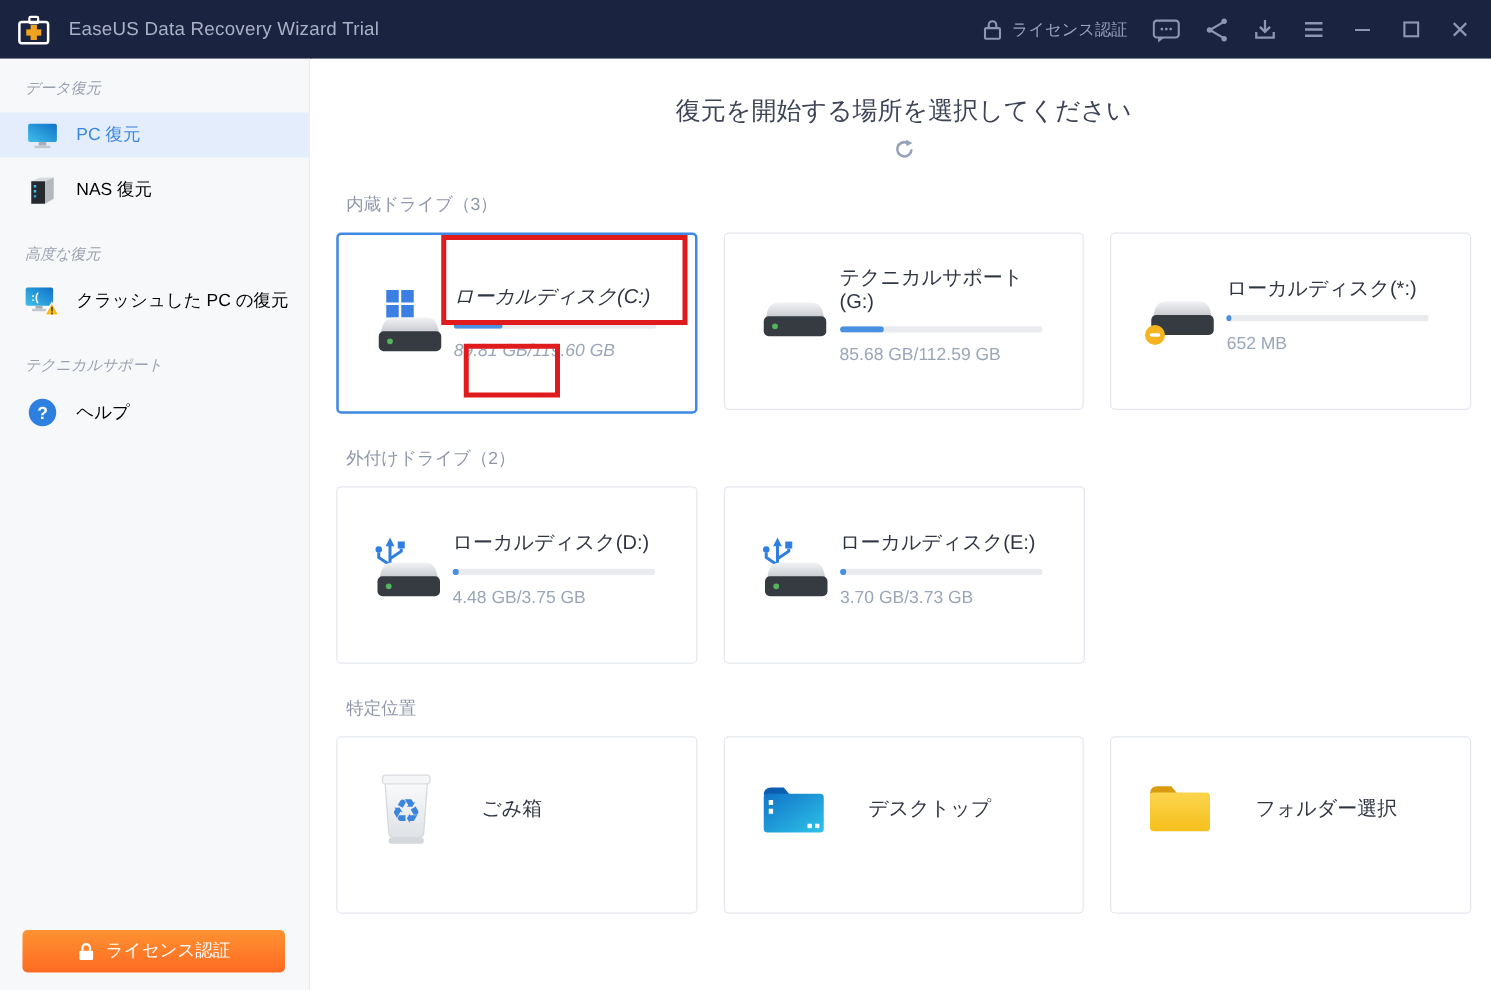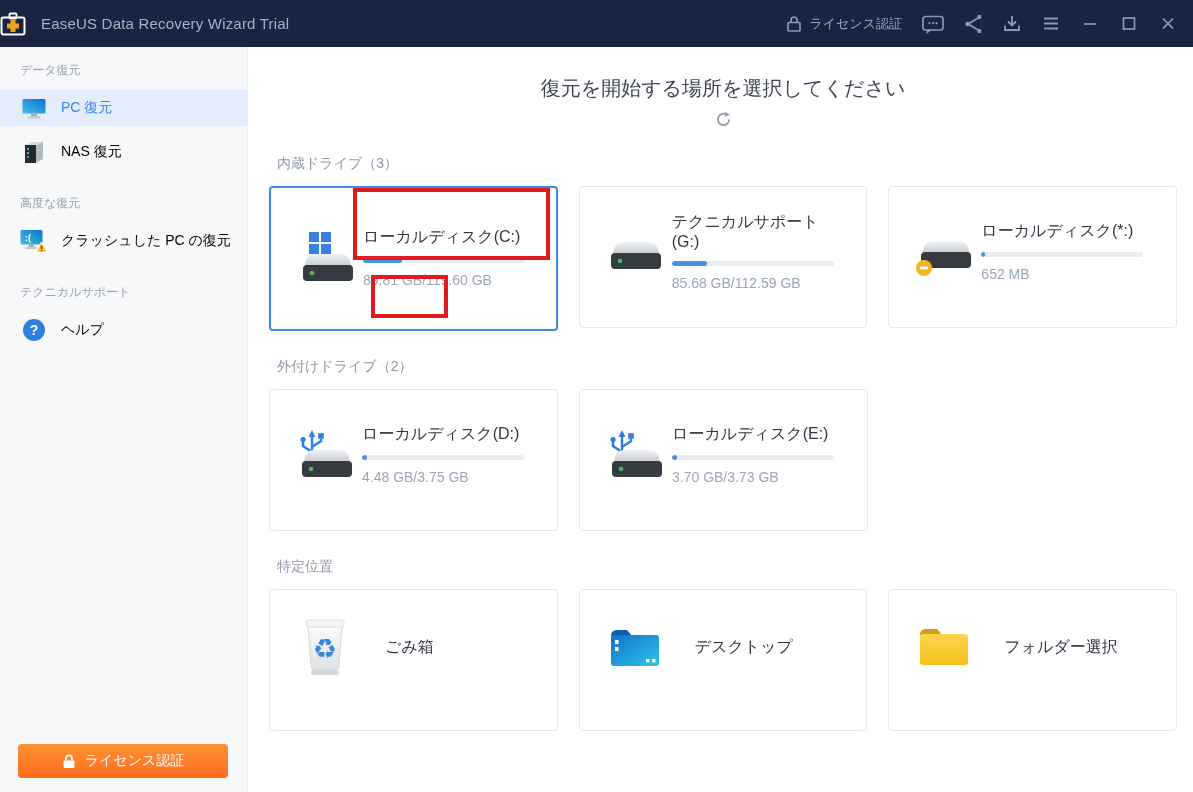--- a/index.html
+++ b/index.html
@@ -1,45 +1,45 @@
 <!DOCTYPE html>
 <html><head>
 <meta charset="utf-8">
 <style>
   * { margin:0; padding:0; box-sizing:border-box; }
   body { background:#d8d8d8; font-family:"Liberation Sans","DejaVu Sans",sans-serif; }
   .window { position:relative; width:1193px; height:792px; background:#fff; overflow:hidden; }
 
   
-  .titlebar { height:47px; background:#1a2340; display:flex; align-items:center; }
+  .titlebar { height:47px; background:#1a2340; display:flex; align-items:center; padding-left:14px; }
   .tb-appicon { display:flex; align-items:center; }
   .tb-title { color:#a9b1c6; font-size:15px; margin-left:15px; letter-spacing:.2px; }
   .tb-right { margin-left:auto; display:flex; align-items:center; height:100%; padding-right:6px; }
   .tb-license { display:flex; align-items:center; gap:7px; color:#9aa3ba; font-size:13px; margin-right:12px; cursor:pointer; }
   .tb-btn { width:39px; height:47px; display:flex; align-items:center; justify-content:center; cursor:pointer; }
 
   
   .sidebar { position:absolute; top:47px; left:0; bottom:0; width:248px; background:#f7f8fa; border-right:1px solid #ebedf1; padding-top:15px; }
   .sb-section { margin-bottom:25px; }
-  .sb-label { font-size:12px; color:#9aa0ae; margin:0 0 11px 20px; }
+  .sb-label { font-size:12px; color:#9aa0ae; margin:0 0 11px 20px;font-style:italic; }
   .sb-item { height:36px; display:flex; align-items:center; padding-left:20px; gap:13px; font-size:14px; color:#000000; cursor:pointer; margin-bottom:8px; }
   .sb-item.selected { background:#e3edfb; color:#3a87e0; }
   .sb-icon { width:28px; display:flex; justify-content:center; align-items:center; }
   .license-btn { position:absolute; left:18px; bottom:14px; width:210px; height:34px; border-radius:4px;
     background:linear-gradient(180deg,#ff9232,#fd6a21); display:flex; align-items:center; justify-content:center;
     gap:9px; color:#fff; font-size:14px; cursor:pointer; }
 
   
   .main { position:absolute; top:47px; left:249px; right:0; bottom:0; background:#fff; padding:28px 16px 0 20px; }
   .main-title { display:flex; align-items:center; gap:9px; font-size:20px; color:#3e4456;flex-direction:column; }
   .refresh { display:flex; align-items:center; cursor:pointer; }
   .section-label { font-size:14px; color:#8f96aa; margin:27px 8px 13px; }
   .card-row { display:flex; gap:21px; }
   .card { width:289px; height:142px; border:1px solid #e4e7ee; border-radius:4px; background:#fff; cursor:pointer; display:flex; flex-direction:column; }
-  .card.selected { border:2px solid #3f88e4; height:145px; overflow:hidden; }
+  .card.selected { border:2px solid #3f88e4; height:145px; overflow:hidden;font-style:italic; }
   .card-body { flex:1; display:flex; align-items:center; padding-left:24px; gap:8px; padding-bottom:12px; }
   .card.selected .card-body { padding-bottom:2px; }
   .drive-icon { width:60px; flex:none; display:flex; justify-content:center; }
   .drive-info { width:166px; }
   .drive-name { font-size:16px; color:#2f3542; margin-bottom:10px; }
   .progress { width:162px; height:5px; background:#e9ebef; border-radius:3px; overflow:hidden; margin-bottom:9px; }
   .progress-fill { height:100%; background:#4a90e2; border-radius:3px; }
   .drive-size { font-size:14px; color:#9aa5b8; }
   .scan-bar { height:33px; flex:none; background:#4a93e8; color:#fff; font-size:16px; display:flex; align-items:center; justify-content:center; }
   .loc-body { flex:1; display:flex; align-items:center; gap:32px; padding-left:27px; padding-bottom:26px; }

